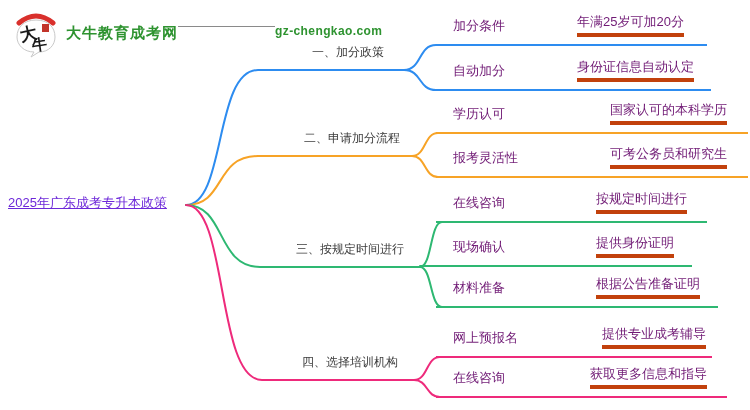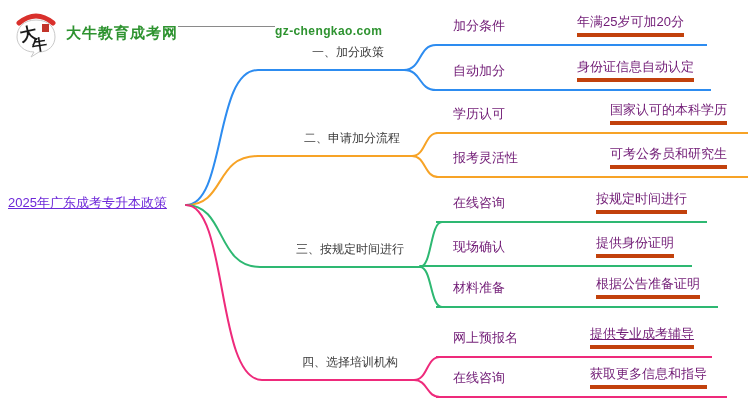--- a/index.html
+++ b/index.html
@@ -106,20 +106,20 @@
     <span class="kw">材料准备</span>
     <span class="val" style="left:160px;">根据公告准备证明</span>
   </div>
   <div class="row" style="left: 436px; top: 235px; width: 256px; color: rgb(46, 184, 114);">
     <span class="kw">现场确认</span>
     <span class="val" style="left:160px;">提供身份证明</span>
   </div>
 
   <div class="row" style="left: 436px; top: 326px; width: 276px; color: rgb(238, 42, 123);">
     <span class="kw">网上预报名</span>
-    <span class="val" style="left:154px;text-decoration:underline;">提供专业成考辅导</span>
+    <span class="val" style="left:166px;">提供专业成考辅导</span>
   </div>
   <div class="row" style="left: 436px; top: 366px; width: 291px; color: rgb(238, 42, 123);">
     <span class="kw">在线咨询</span>
     <span class="val" style="left:154px;">获取更多信息和指导</span>
   </div>
 
 </div>
 
 </body></html>

